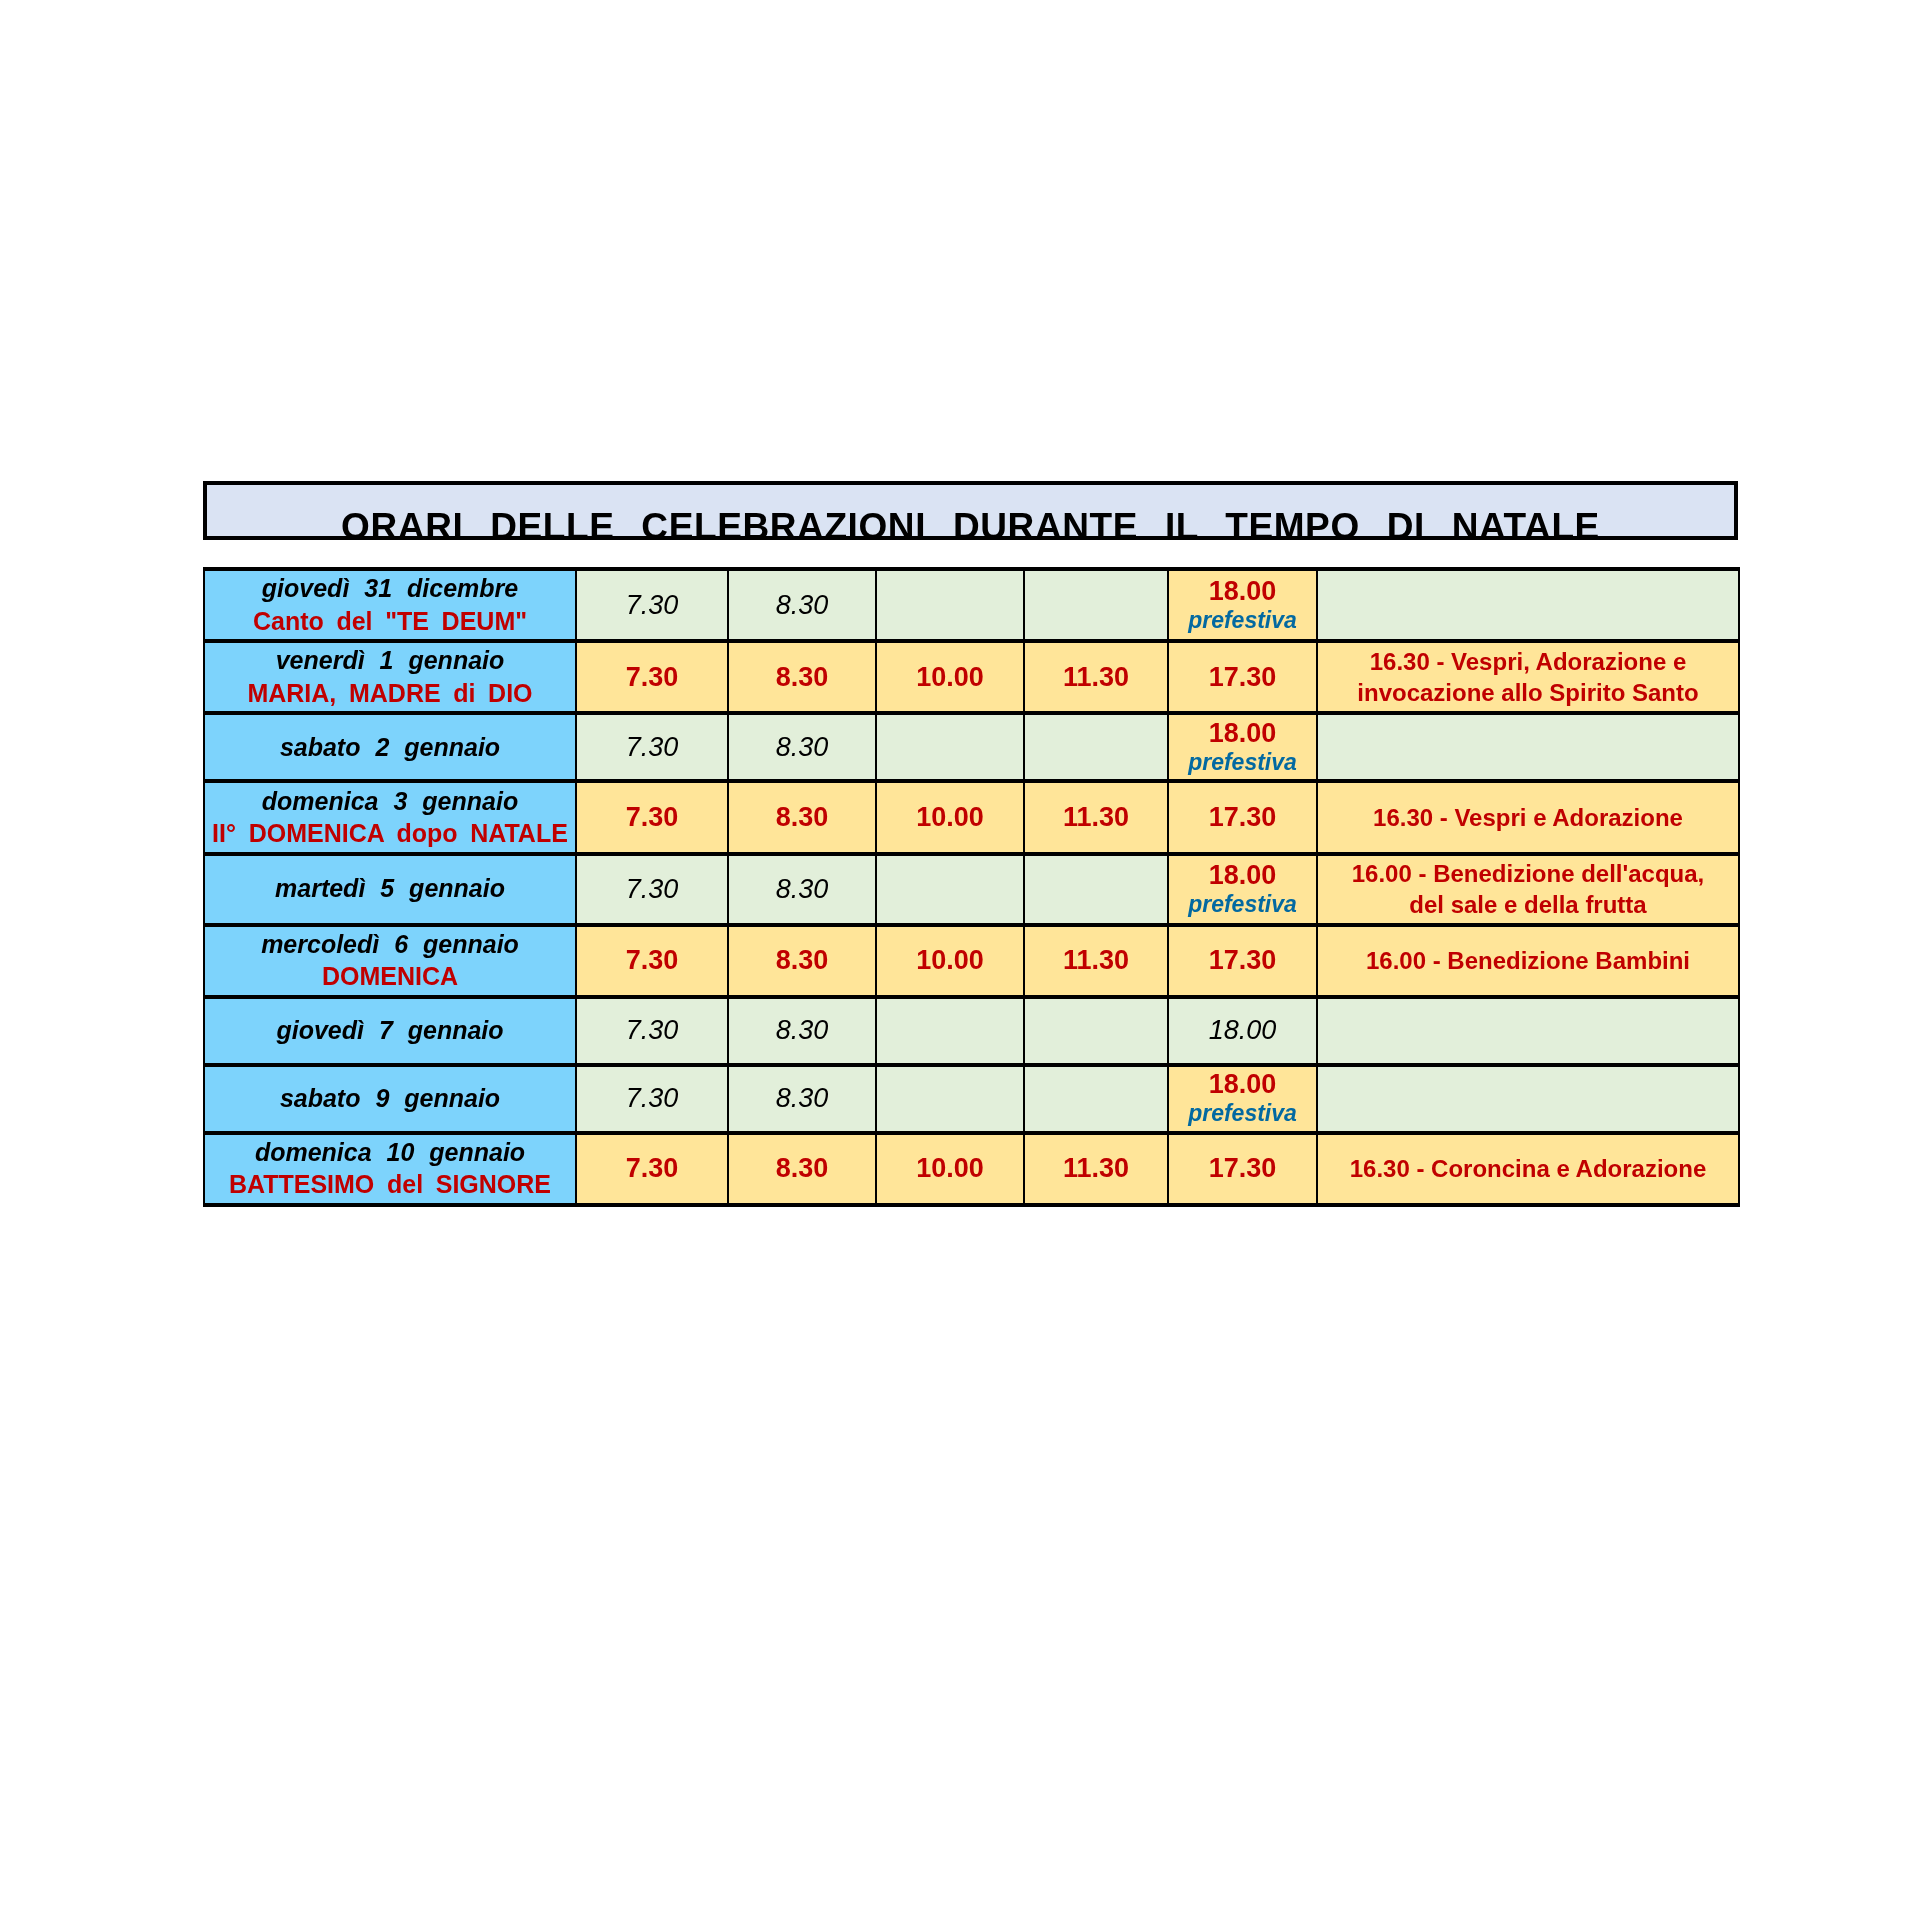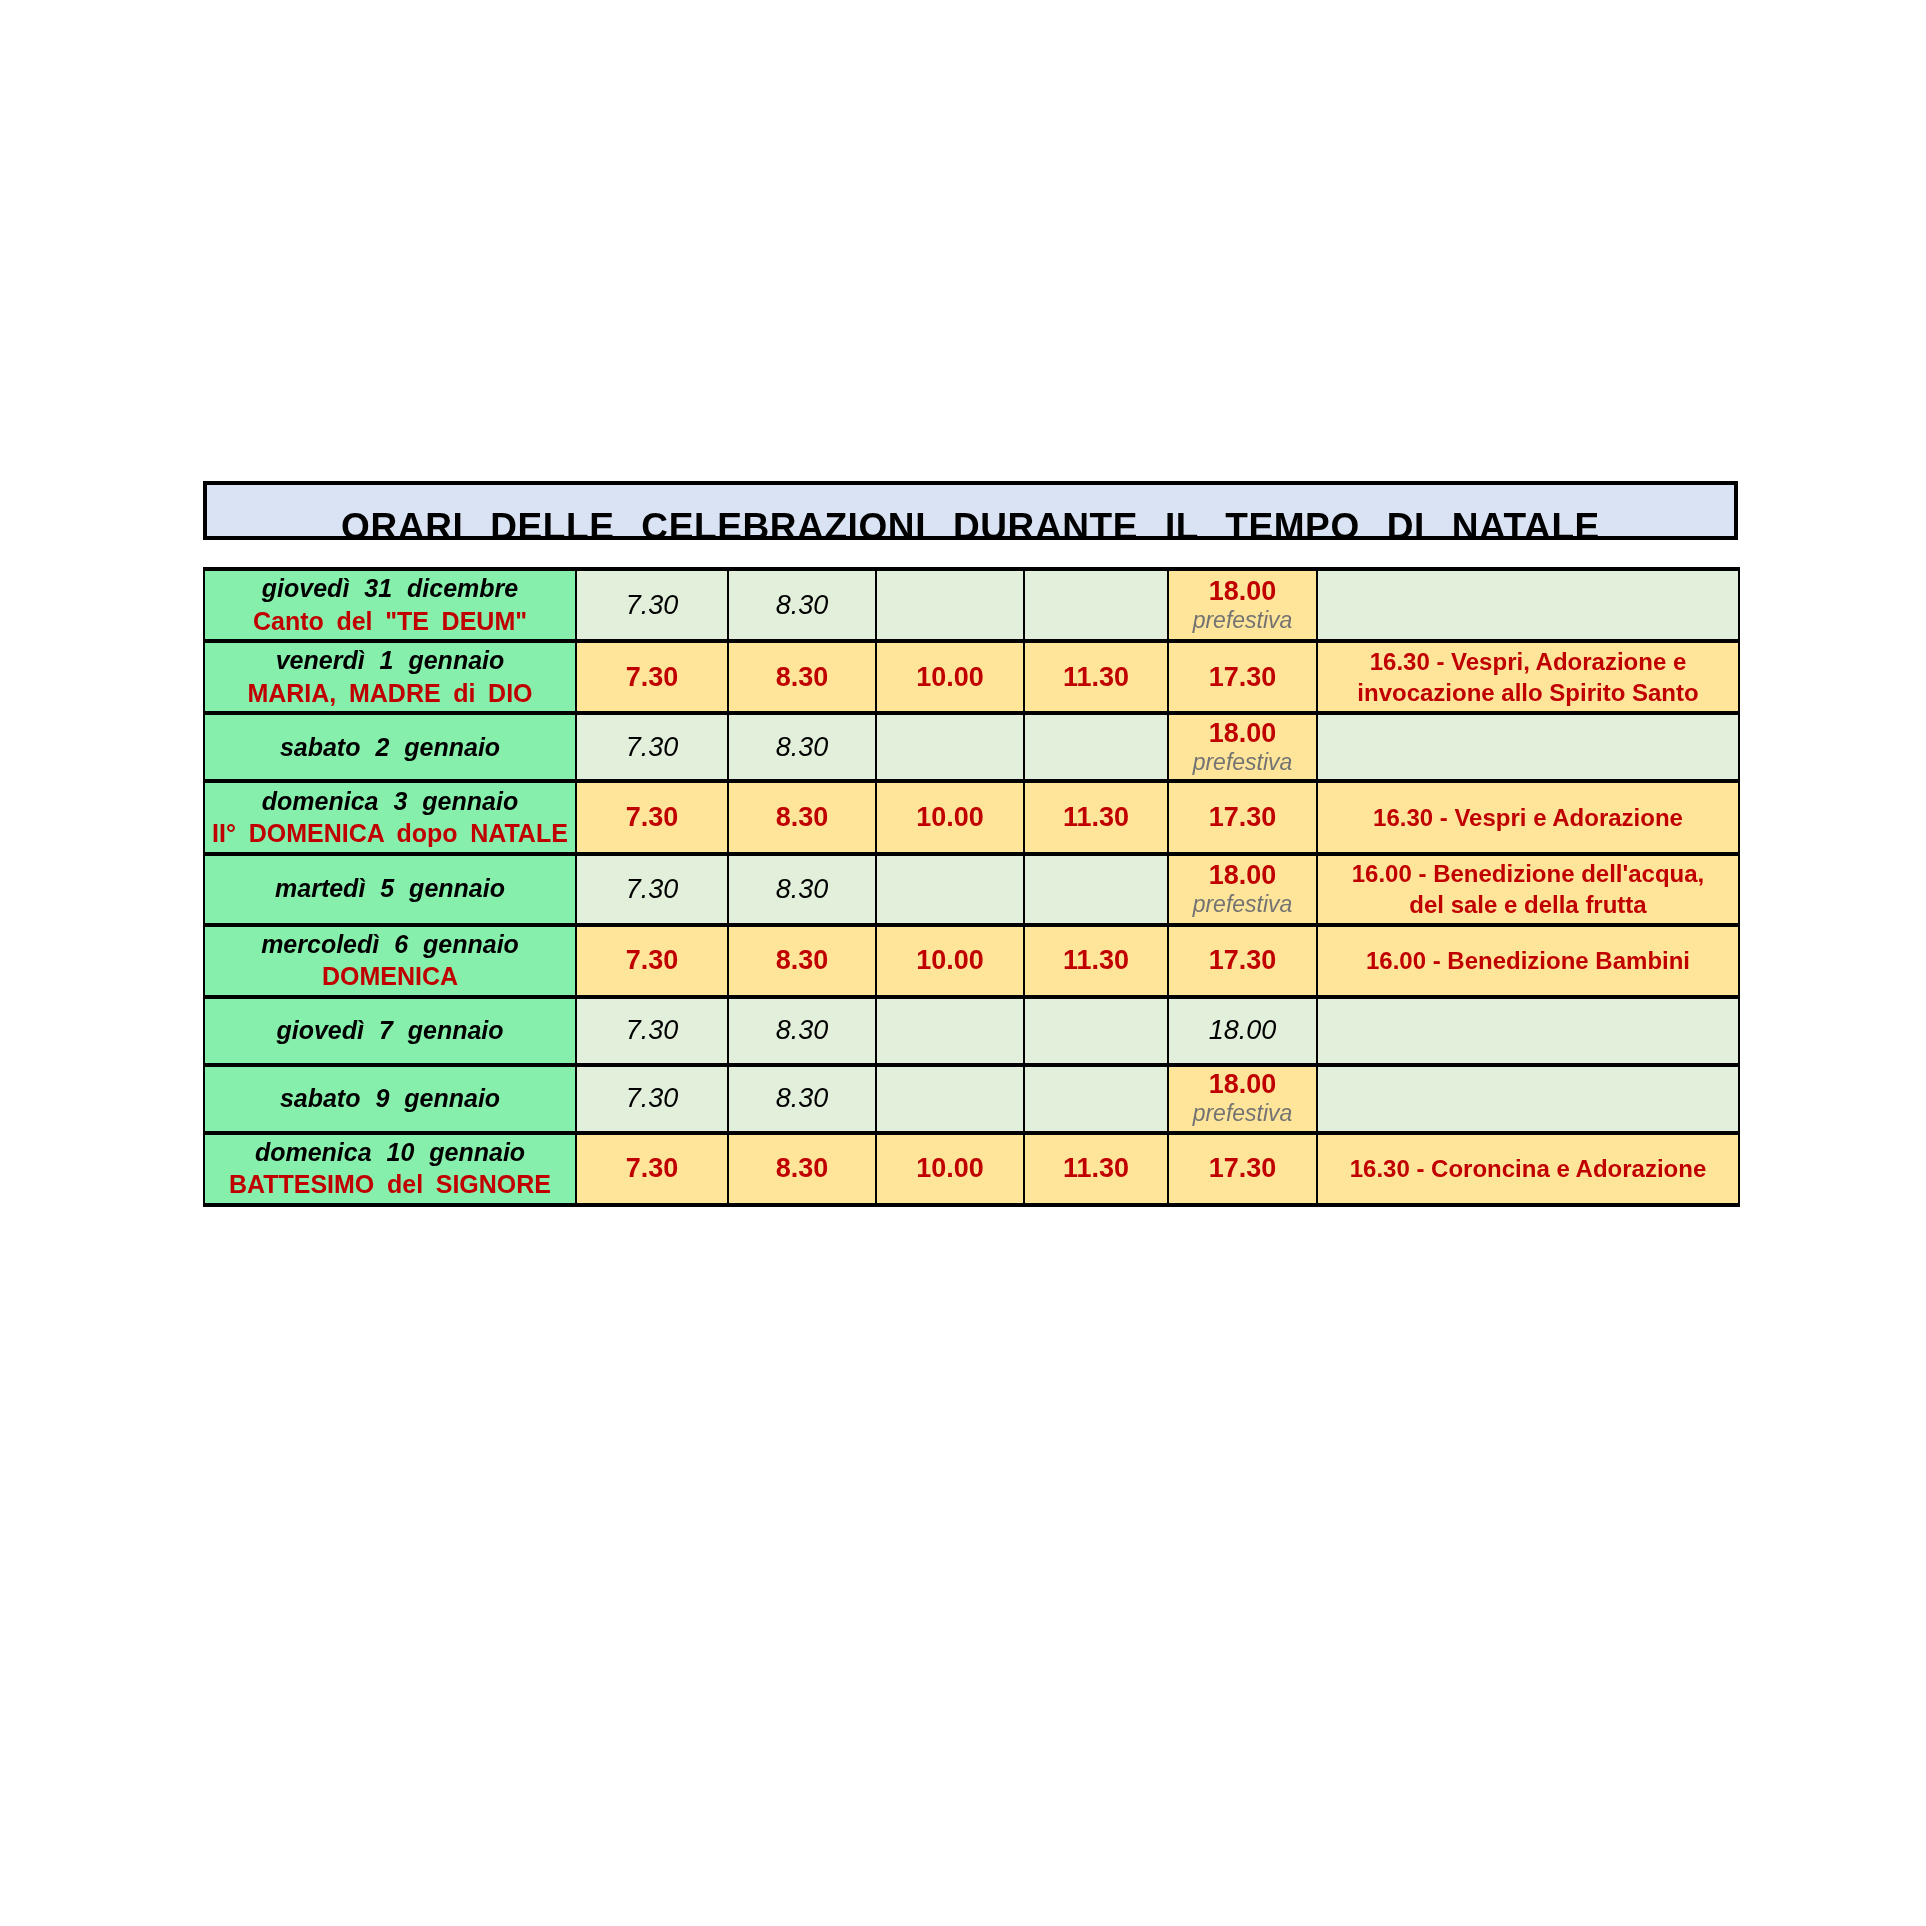--- a/index.html
+++ b/index.html
@@ -43,35 +43,35 @@
   table.sched td {
     border-left: 2.3px solid #000;
     border-right: 2.3px solid #000;
     border-top: 4px solid #000;
     border-bottom: 4px solid #000;
     padding: 2.3px 4.6px;
     text-align: center;
     vertical-align: middle;
     overflow: hidden;
   }
-  .c-pink   { background: #86efac; }
+  .c-pink   { background: #7dd3fc; }
   .c-green  { background: #e2efda; }
   .c-yellow { background: #ffe599; }
 
   .dayname {
     font-size: 25px; font-weight: bold; font-style: italic;
     color: #000; word-spacing: 8px; line-height: 1.25;
   }
   .daylabel {
     font-size: 25px; font-weight: bold;
     color: #c00000; word-spacing: 5.7px; line-height: 1.25; margin-top: 1.1px;
   }
   .t-italic { font-size: 27px; font-style: italic; color: #000; }
   .t-red    { font-size: 27px; font-weight: bold; color: #c00000; line-height: 1.15; }
-  .sub-red  { font-size: 23px; font-style: italic; color: #737373; line-height: 1.2; }
+  .sub-red  { font-size: 23px; font-style: italic; color: #0369a1; line-height: 1.2; font-weight: bold; }
   .notetext {
     font-size: 24px; font-weight: bold; color: #c00000;
     line-height: 1.3; display: inline-block; padding: 0 12.6px; text-align: center;
   }
 </style>
 </head>
 <body>
 
 <div class="page">
 

